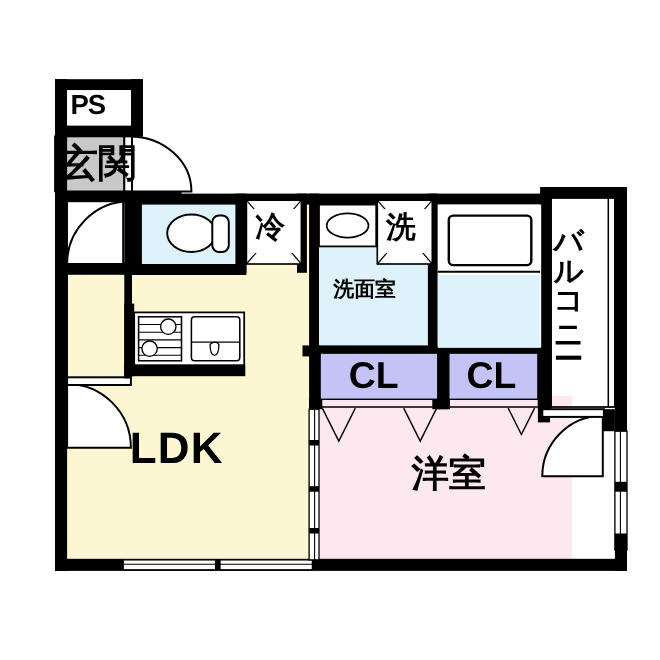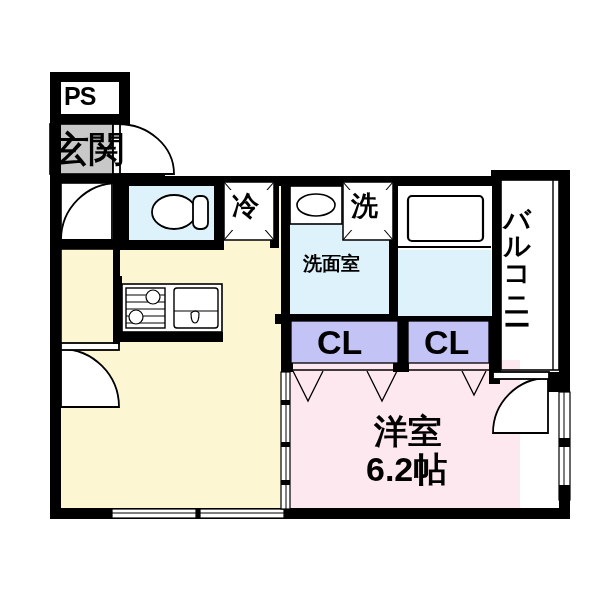--- a/index.html
+++ b/index.html
@@ -233,19 +233,19 @@
   <div class="lbl" style="left:351px; top:193px; font-size:27px;">洗</div>
 
   <div class="lbl" style="left:303px; top:254px; font-size:19px;text-align:right;">洗面室</div>
 
   <div class="lbl" style="left:503px; top:188px; font-size:27px; writing-mode:vertical-rl; text-orientation:upright;">バルコニー</div>
 
   <div class="lbl" style="left:317px; top:325px; font-size:34px;">CL</div>
 
   <div class="lbl" style="left:424px; top:325px; font-size:34px;">CL</div>
 
+  <div class="lbl" style="left:118px; top:388px; font-size:40px; letter-spacing:1px;">LDK</div>
 
 
   <div class="lbl" style="left:374px; top:414px; font-size:34px;">洋室</div>
 
-  <div class="lbl" style="left:366px; top:452px; font-size:34px;">6.2帖</div>
 
 </div>
 
 </body></html>

